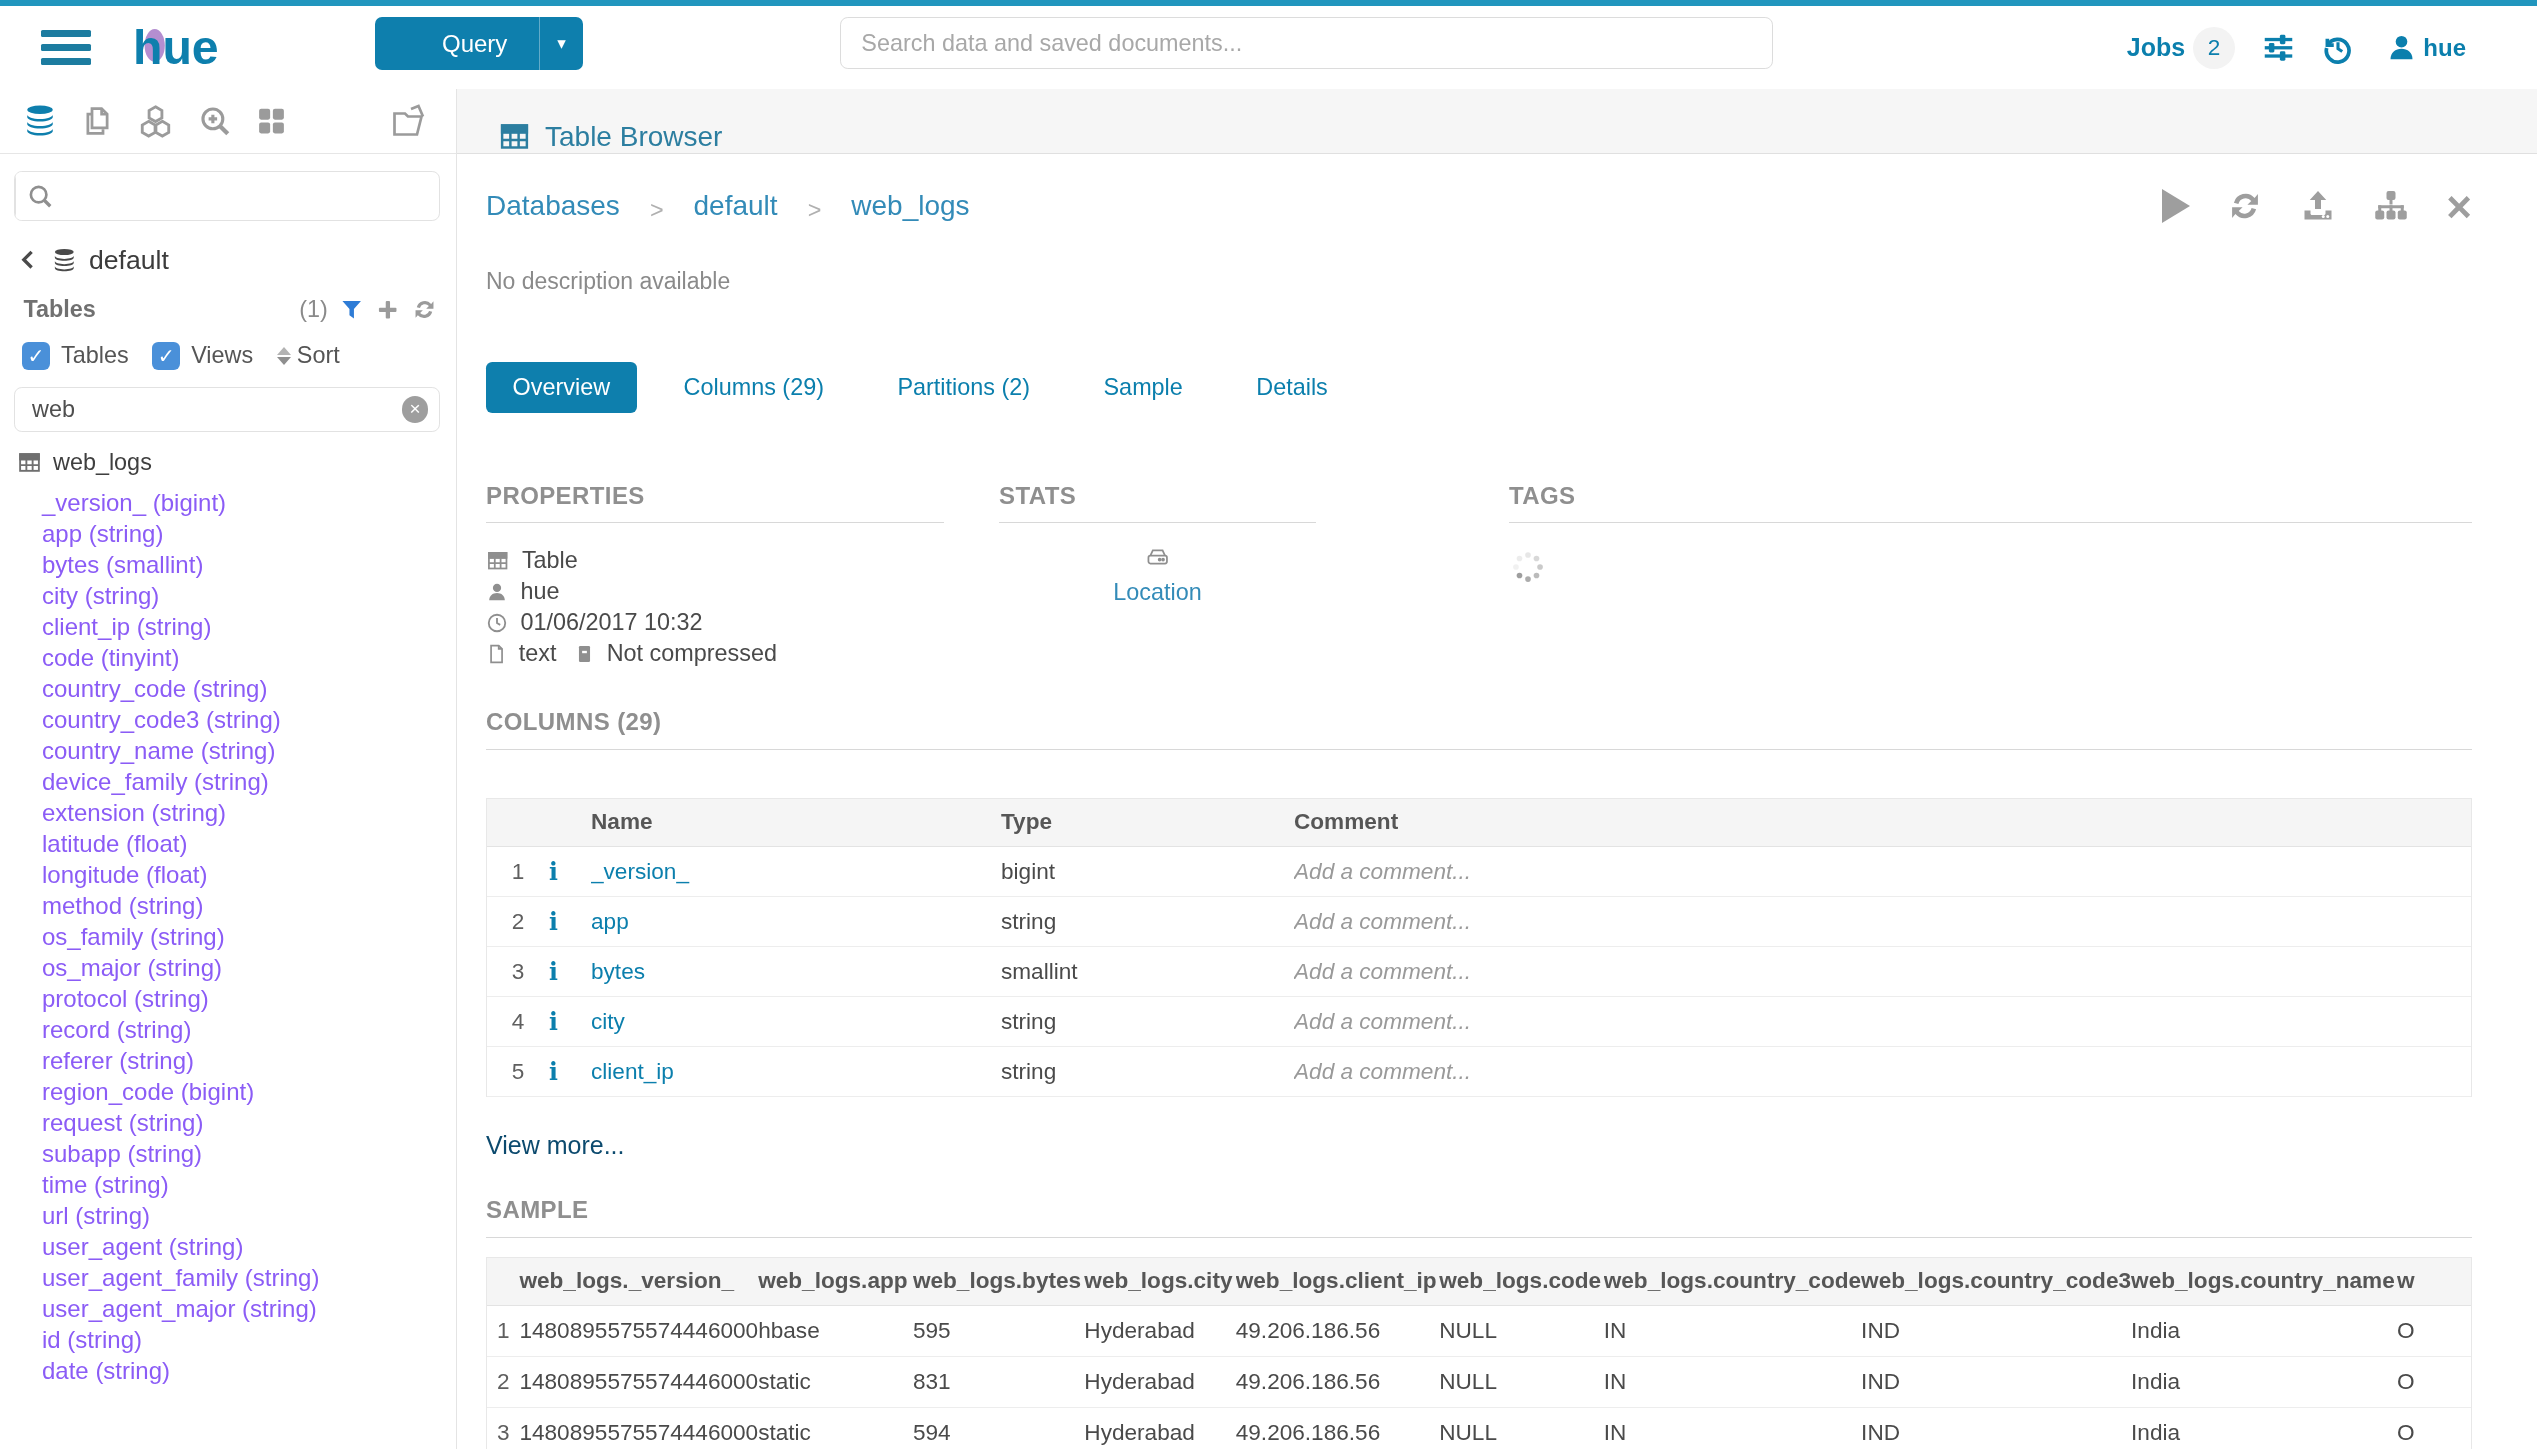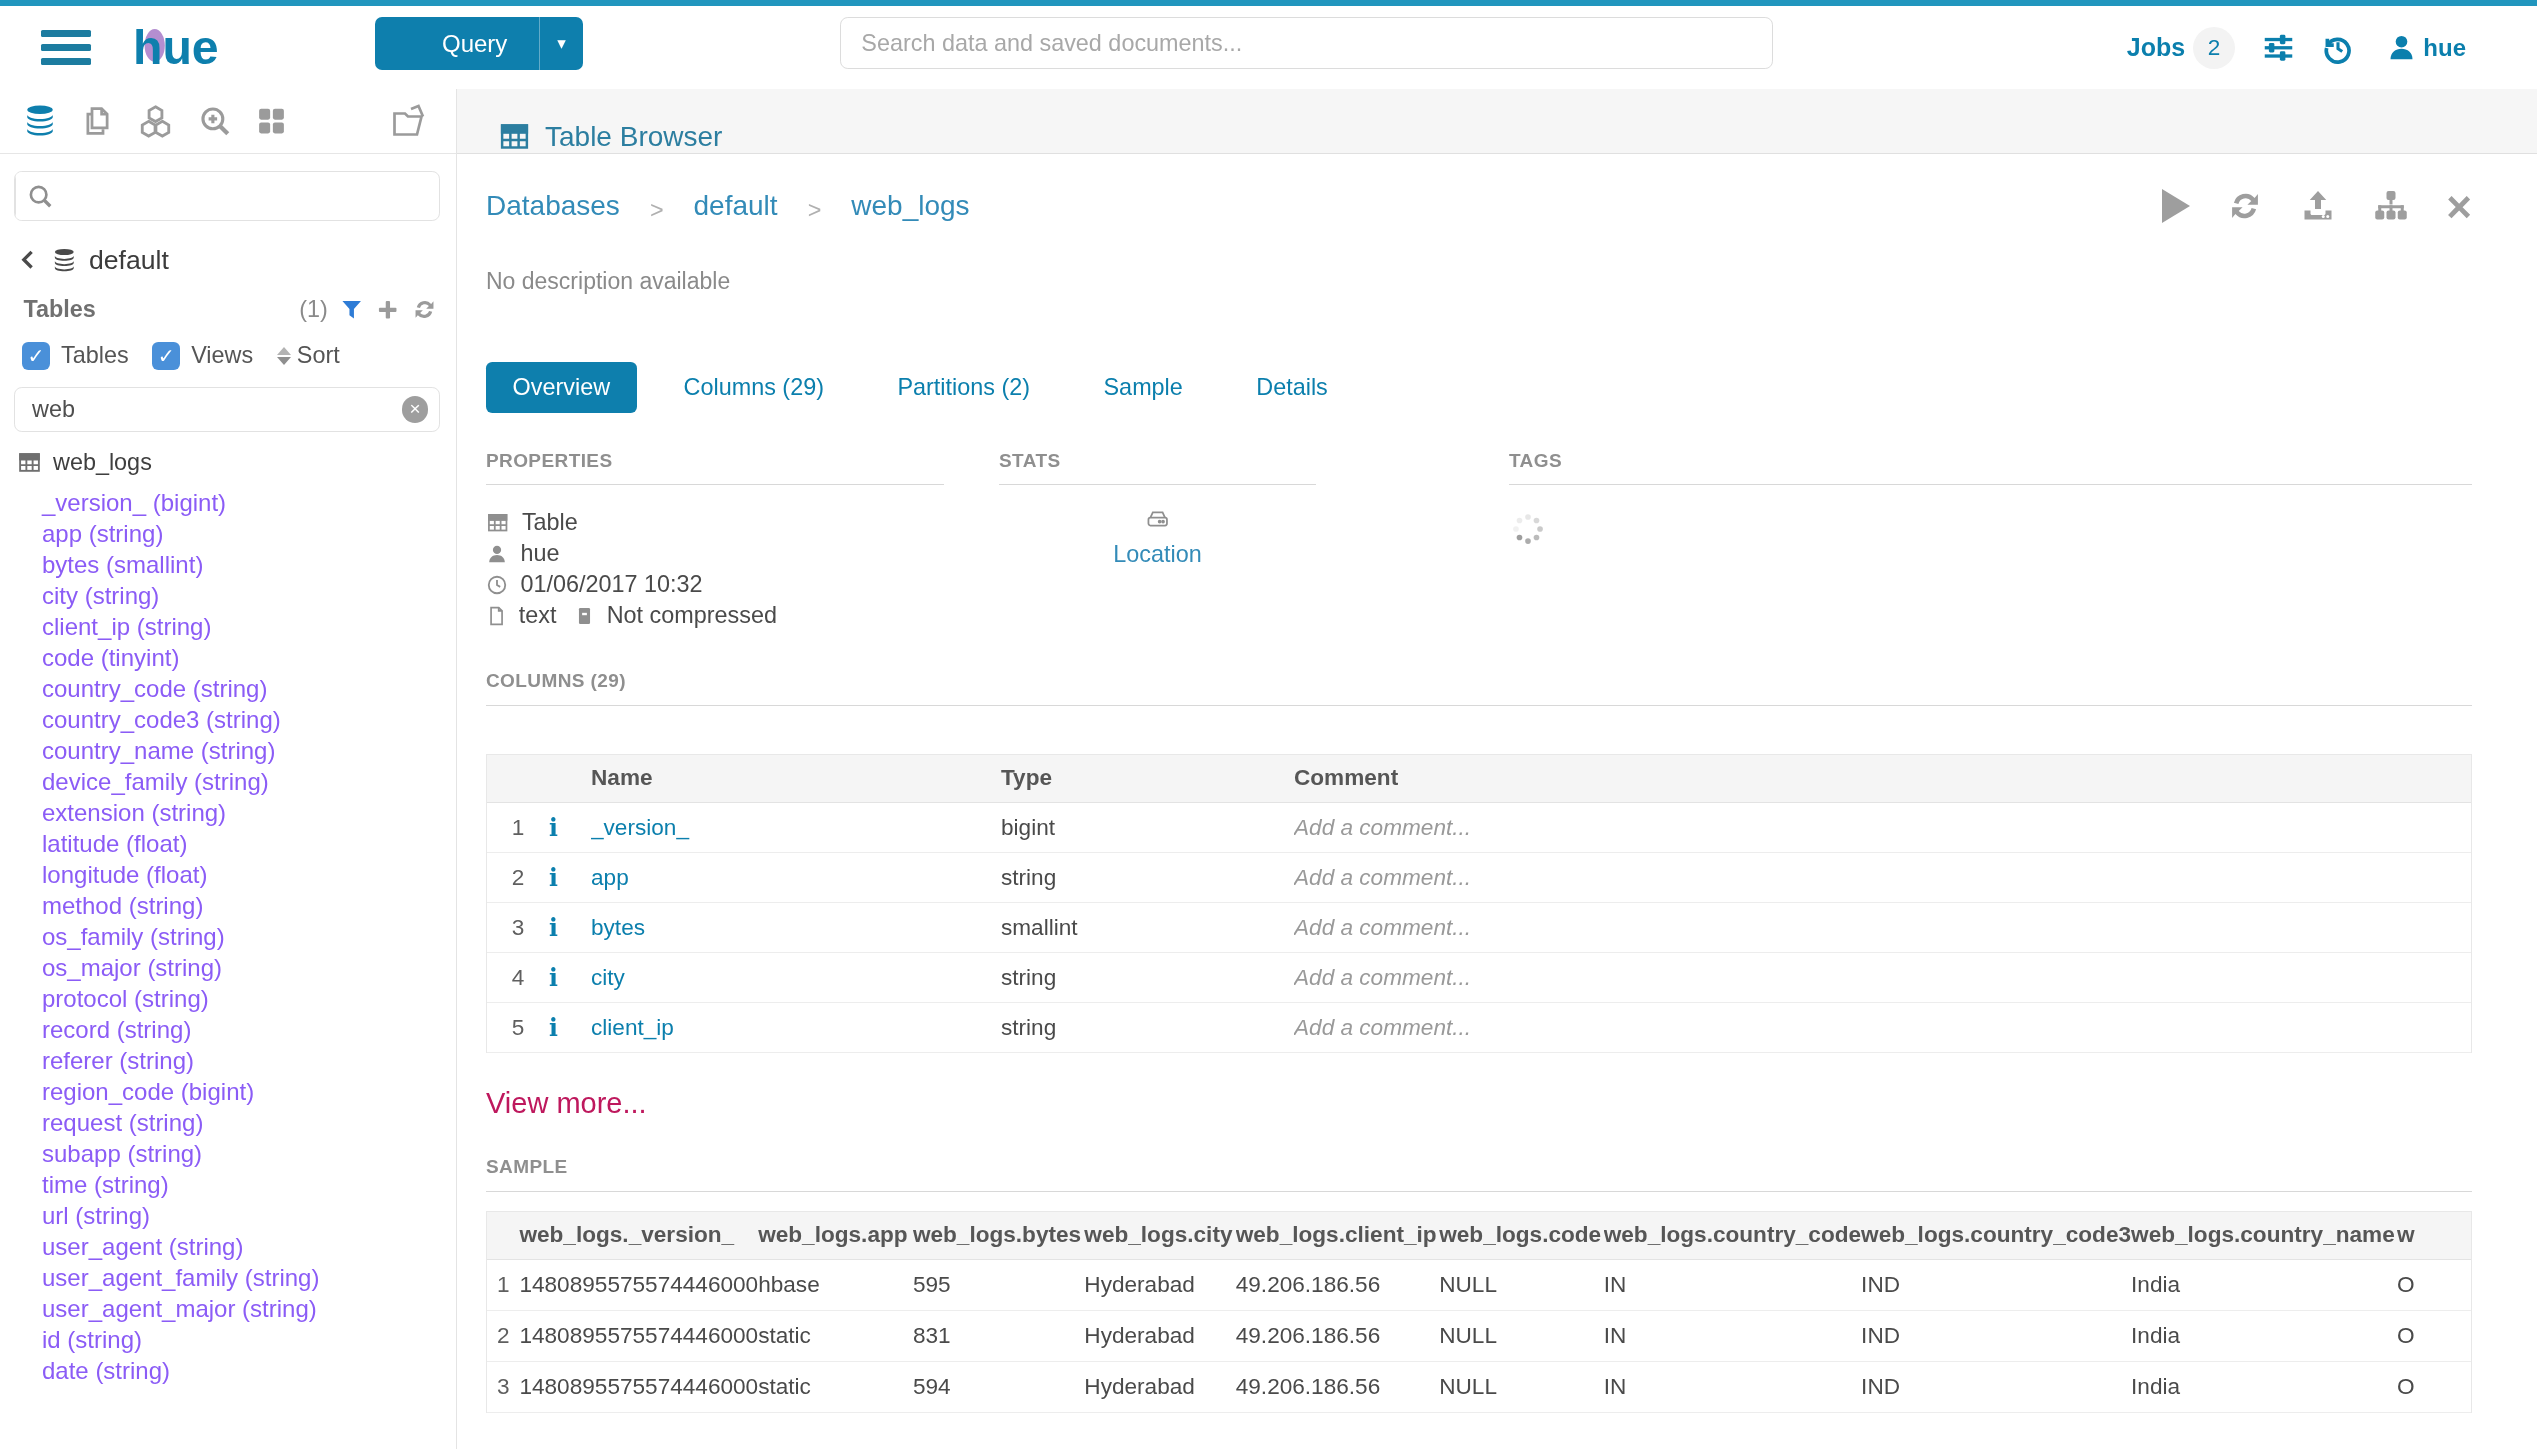--- a/index.html
+++ b/index.html
@@ -98,22 +98,22 @@
   .desc { margin-top:44px; font-size:23px; color:#8a8a8a; }
 
   .tabs { margin-top:67px; display:flex; gap:20.3px; }
   .tab { font-size:23.4px; color:#0b7fad; padding:11.7px 26.6px; border-radius:6.2px; cursor:pointer; }
   .tab.active { background:#0e7fad; color:#fff; }
 
   .sections { margin-top:37px; display:flex; }
   .sec-properties { width:458px; }
   .sec-stats { width:317px; margin-left:55px; }
   .sec-tags { flex:1; margin-left:193px; }
-  .sec-title { font-size:19px; font-weight:bold; color:#8f8f8f; letter-spacing:0.4px;
-    padding-bottom:12.5px; border-bottom:1.6px solid #d8d8d8; }
+  .sec-title { font-size:24px; font-weight:bold; color:#8f8f8f; letter-spacing:0.4px;
+    padding-bottom:12.5px; border-bottom:1.6px solid #d8d8d8;margin-top:32px; }
   .prop-list { margin-top:22px; }
   .prop-item { display:flex; align-items:center; gap:12.5px; height:31px; font-size:23.4px; color:#4a4a4a; }
   .prop-item svg { color:#8f8f8f; }
   .loc-link { font-size:23.4px; color:#338bb8; cursor:pointer; }
   .stats-item { margin-top:22px; display:flex; align-items:center; gap:11px;flex-direction:column; }
   .stats-item svg { color:#8f8f8f; }
   .spinner { margin-top:26.6px; margin-left:1.6px; }
 
   .sec-block { margin-top:39px; }
   .tbl-wrap { margin-top:48px; border:1.6px solid #e8e8e8; border-bottom:none; }
@@ -123,21 +123,21 @@
   th { font-size:22.6px; font-weight:bold; color:#565656; text-align:left; padding:0; white-space:nowrap; overflow:hidden; }
   td { font-size:22.6px; color:#4a4a4a; padding:0; white-space:nowrap; overflow:hidden; }
   tbody tr { height:50px; border-bottom:1.6px solid #ededed; background:#fff; }
   thead tr { border-bottom:1.6px solid #e3e3e3; }
   .cnum { text-align:center; color:#5f5f5f; }
   .info-i { font-family:"DejaVu Serif", serif; font-weight:bold; font-style:normal;
     color:#0b7fad; font-size:23.4px; cursor:pointer; }
   .cname a { color:#0b7fad; text-decoration:none; cursor:pointer; }
   .ccomment { font-style:italic; color:#9a9a9a; cursor:text; }
 
-  .viewmore { margin-top:34px; font-size:29px; color:#be185d; cursor:pointer; display:inline-block; }
+  .viewmore { margin-top:34px; font-size:25px; color:#0c4a6e; cursor:pointer; display:inline-block; }
 
   .sample-wrap { margin-top:19px; overflow:hidden; border:1.6px solid #e8e8e8; border-bottom:none; }
   .sample-table th { color:#565656; }
   .sample-table tbody tr { height:51px; }
 
   svg { display:block; }
 </style>
 </head>
 <body>
 

